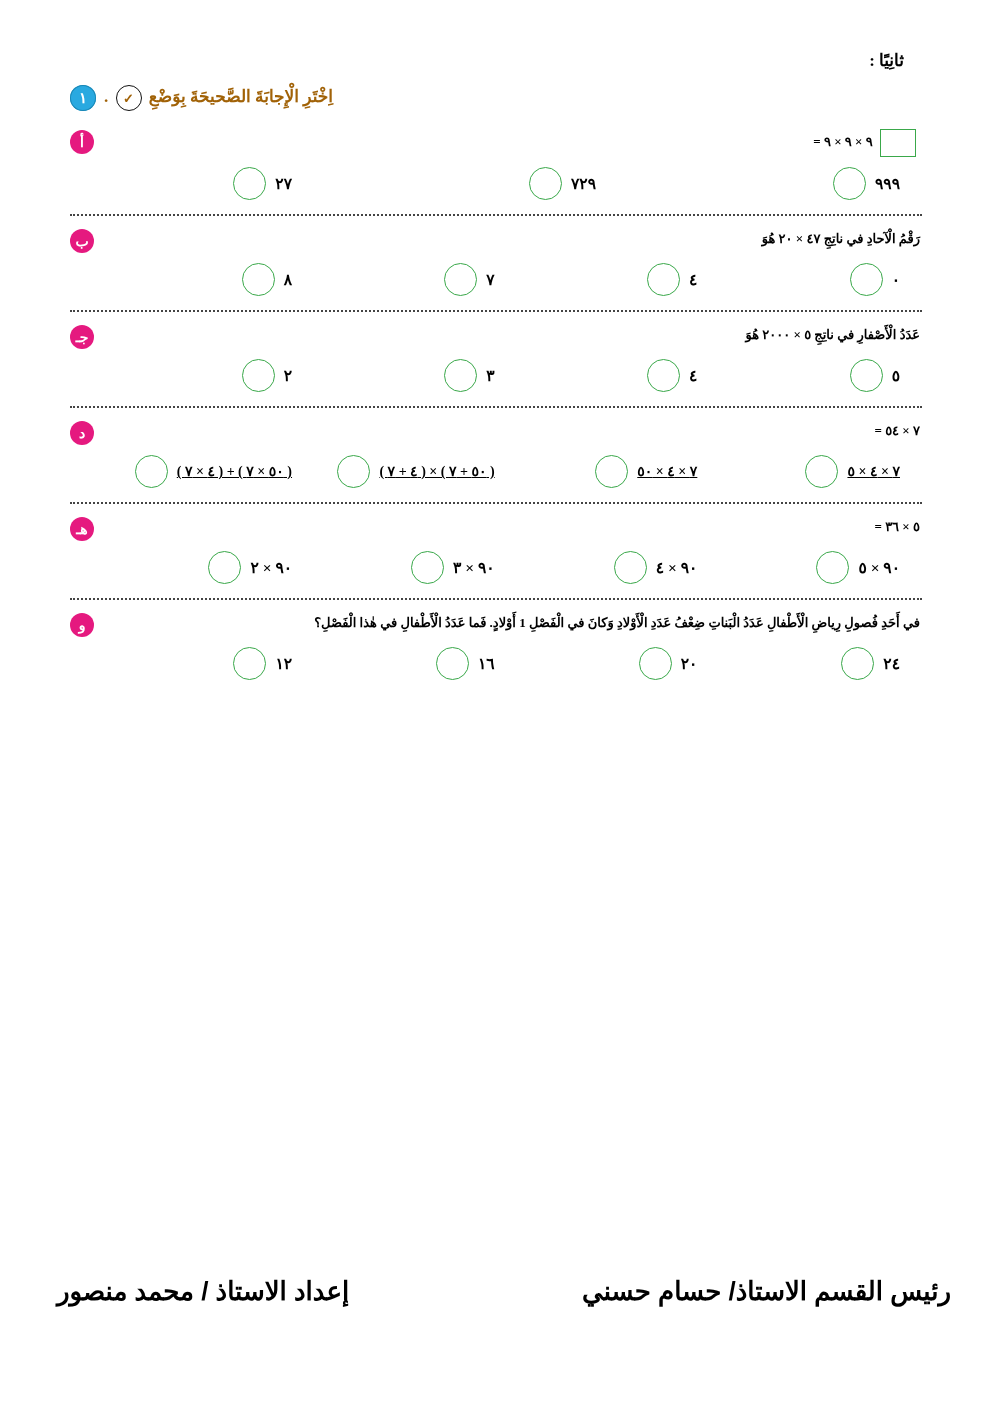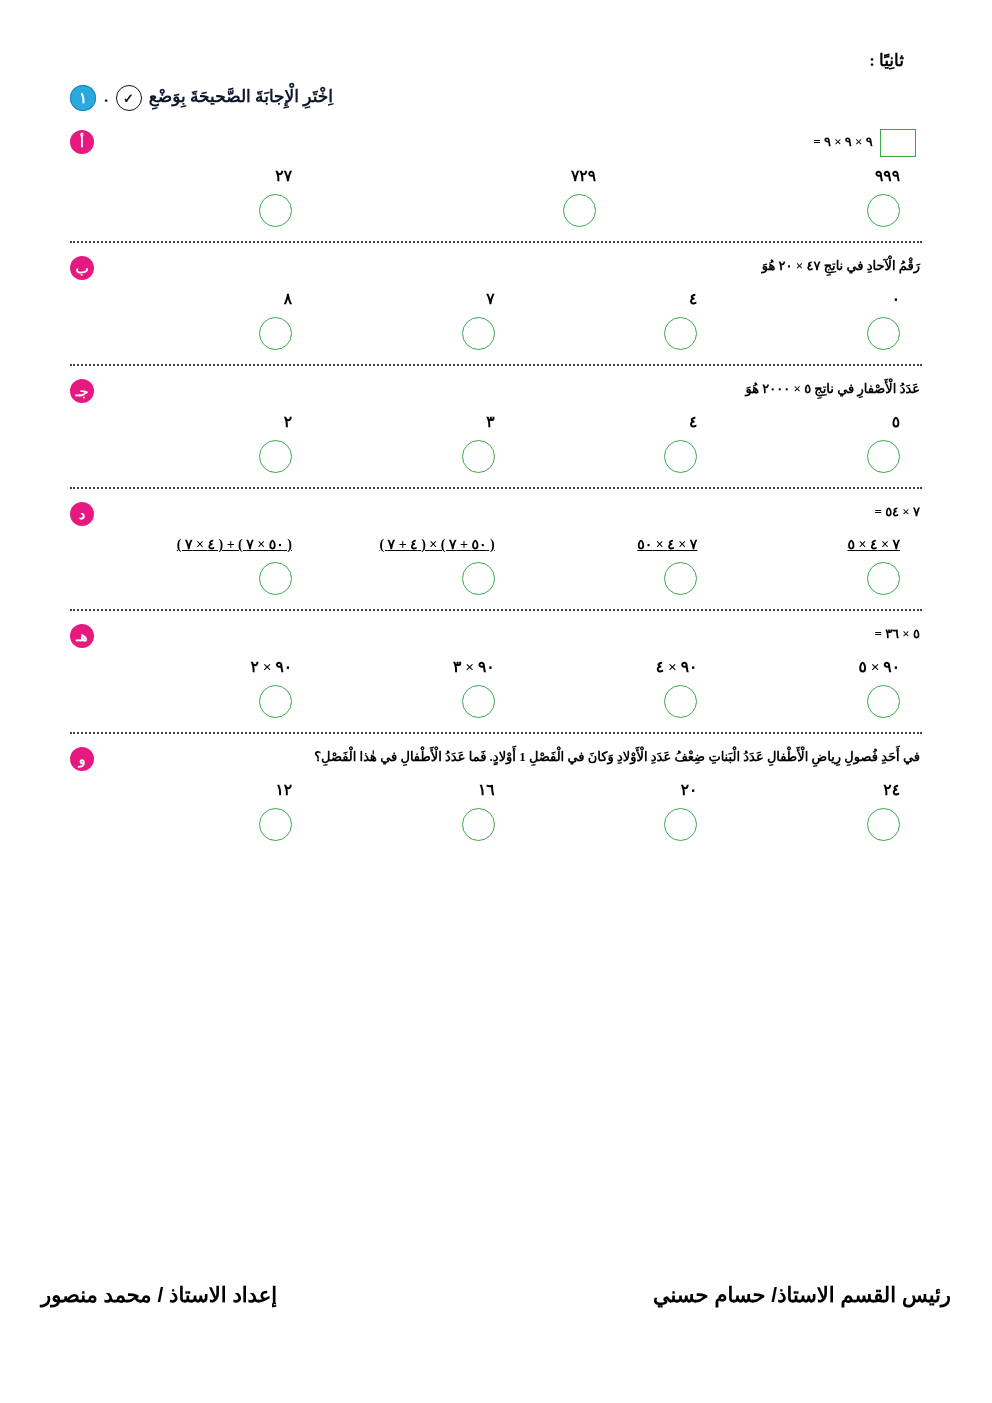--- a/index.html
+++ b/index.html
@@ -53,21 +53,21 @@
     font-weight: bold;
     display: flex;
     align-items: center;
     justify-content: center;
     flex: 0 0 auto;
     box-shadow: 0 0 0 1px #1b87b5 inset;
   }
   .instruction-text {
     font-size: 17px;
     font-weight: bold;
-    color: #0f172a;
+    color: #a16207;
     white-space: nowrap;
     font-family: Liberation Serif, serif;
   }
   .check-chip {
     display: inline-flex;
     align-items: center;
     justify-content: center;
     width: 24px;
     height: 24px;
     border: 1.4px solid #111;
@@ -131,22 +131,22 @@
   .choices {
     display: flex;
     flex-direction: row-reverse;
     justify-content: space-between;
     align-items: flex-start;
     margin: 10px 22px 2px 22px;
   }
   .choice {
     width: 200px;
     display: flex;
-    flex-direction: column;
-    align-items: flex-start;
+    flex-direction: row;
+    align-items: center;
     gap: 9px;
   }
   .choice-label {
     font-size: 15.5px;
     font-weight: bold;
     white-space: nowrap;
     letter-spacing: 0.5px;
   }
   .choice-label.small {
     font-size: 14px;
@@ -156,29 +156,29 @@
     width: 31px;
     height: 31px;
     border: 1.7px solid #3aa84a;
     border-radius: 50%;
     background: #ffffff;
   }
 
   
   .footer {
     position: absolute;
-    left: 0;
+    left: 16px;
     right: 0;
     bottom: 96px;
     display: flex;
     flex-direction: row-reverse;
     justify-content: space-between;
     padding: 0 41px;
     font-family: "Liberation Sans", sans-serif;
-    font-size: 21px;
+    font-size: 26px;
     font-weight: bold;
   }
   .footer div {
     white-space: nowrap;
   }
 </style>
 </head>
 <body>
 
 <div class="page">

